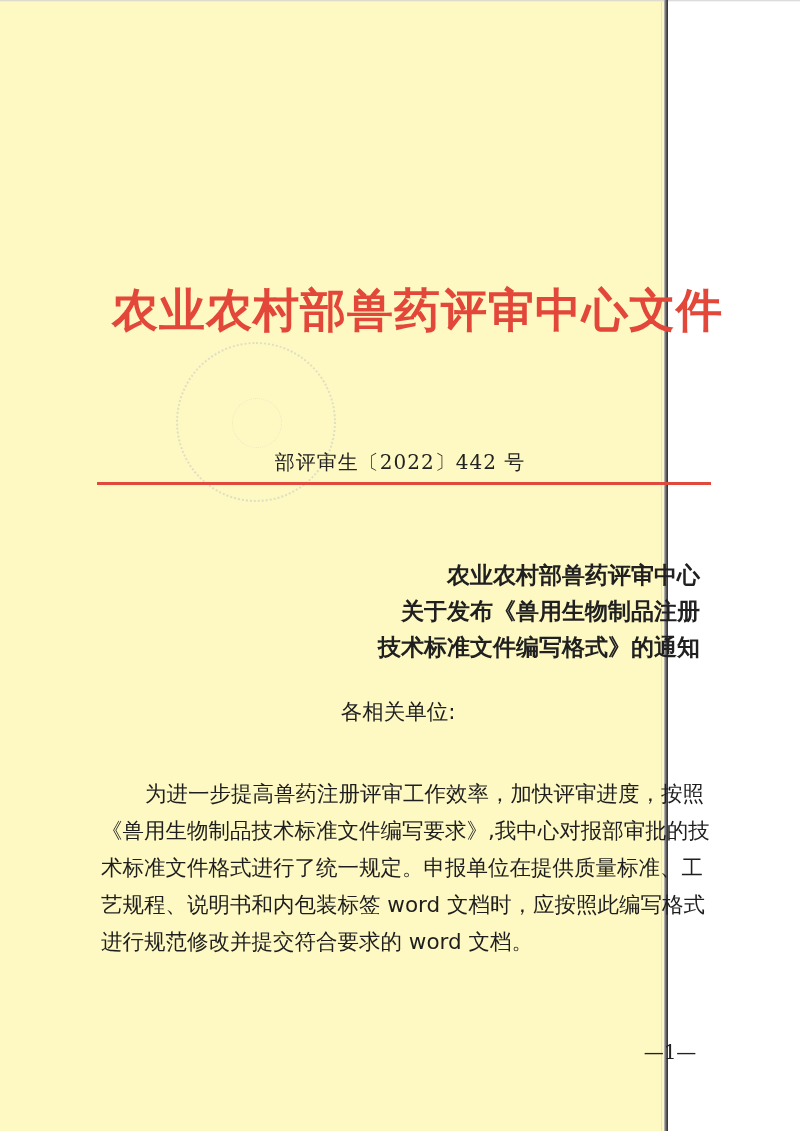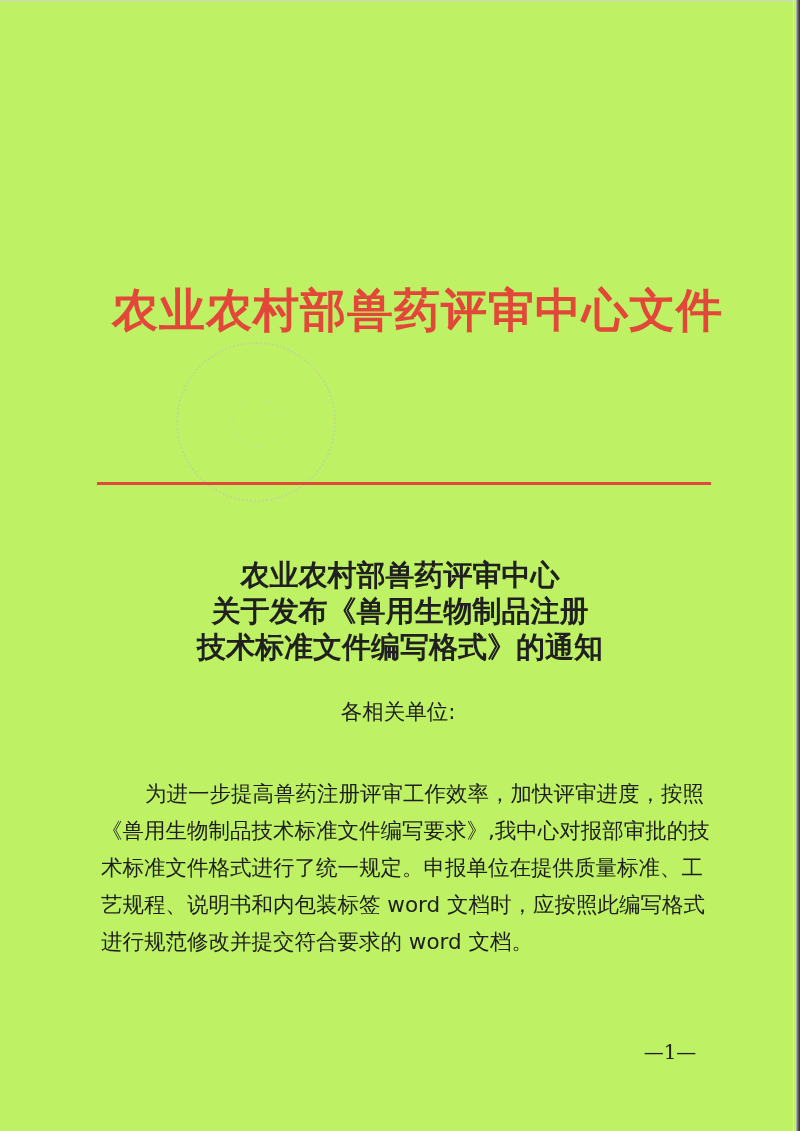--- a/index.html
+++ b/index.html
@@ -11,22 +11,22 @@
       width: 800px;
       height: 1131px;
       position: relative;
       overflow: hidden;
       font-family: "DejaVu Serif", "Liberation Serif", serif;
       color: #1a1a1a;
     }
     .page {
       position: absolute;
       left: 0; top: 0;
-      width: 800px; height: 1131px;
-      background: #bef264;
+      width: 668px; height: 1131px;
+      background: #fef9c3;
     }
     
     .scan-edge-right {
       position: absolute;
       top: 0; right: 0;
       width: 4px; height: 1131px;
       background: linear-gradient(to right, #c8c8c8 0%, #6a6a6a 45%, #2a2a2a 100%);
     }
     .scan-edge-right-inner {
       position: absolute;
@@ -100,24 +100,24 @@
       width: 614px;
       height: 3px;
     }
 
     
     .notice-title {
       position: absolute;
       left: 100px;
       top: 557px;
       width: 600px;
-      text-align: center;
+      text-align: right;
       font-family: "DejaVu Serif", "Liberation Serif", serif;
       font-weight: bold;
-      font-size: 29px;
+      font-size: 23px;
       line-height: 36px;
       color: #202020;
     }
     .notice-title div {
       white-space: nowrap;
     }
 
     
     .body-block {
       position: absolute;
@@ -167,20 +167,21 @@
 
 <div class="page">
   <div class="scan-edge-top"></div>
   <div class="scan-edge-right-inner"></div>
   <div class="scan-edge-right"></div>
 
   <div class="masthead" id="masthead" style="color: rgb(226, 71, 58);">农业农村部兽药评审中心文件</div>
 
   <div class="ghost-seal"></div>
 
+  <div class="doc-number">部评审生〔2022〕442 号</div>
 
   <div class="red-rule" id="red-rule" style="background: rgb(223, 74, 60);"></div>
 
   <div class="notice-title">
     <div>农业农村部兽药评审中心</div>
     <div>关于发布《兽用生物制品注册</div>
     <div>技术标准文件编写格式》的通知</div>
   </div>
 
   <div class="body-block">

